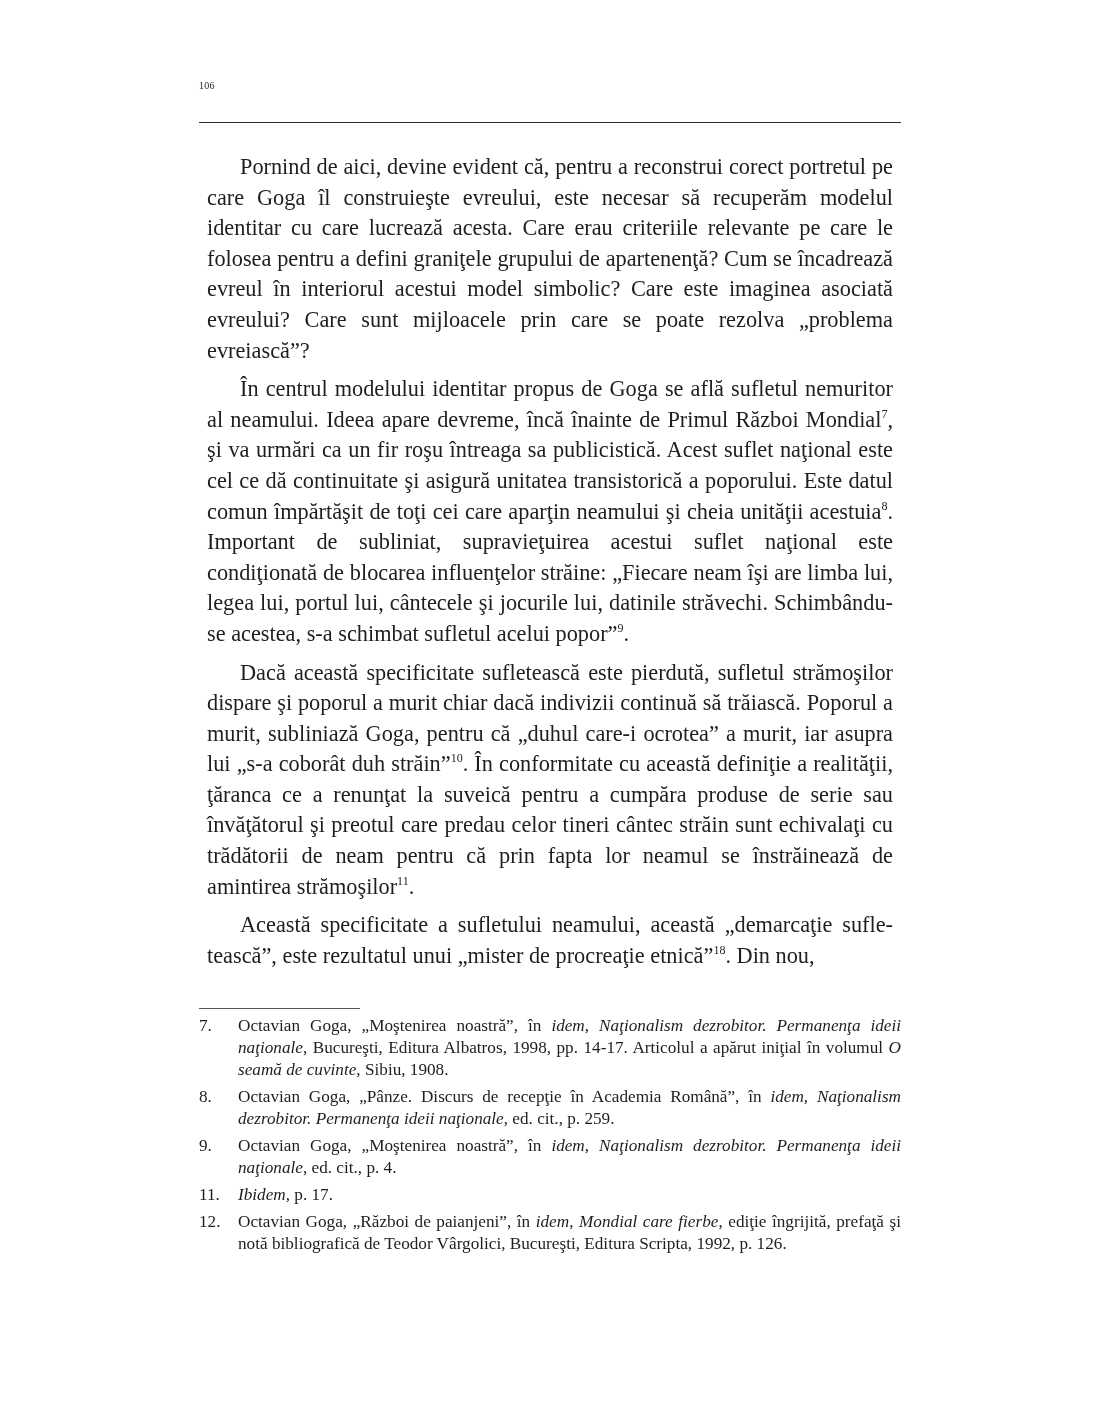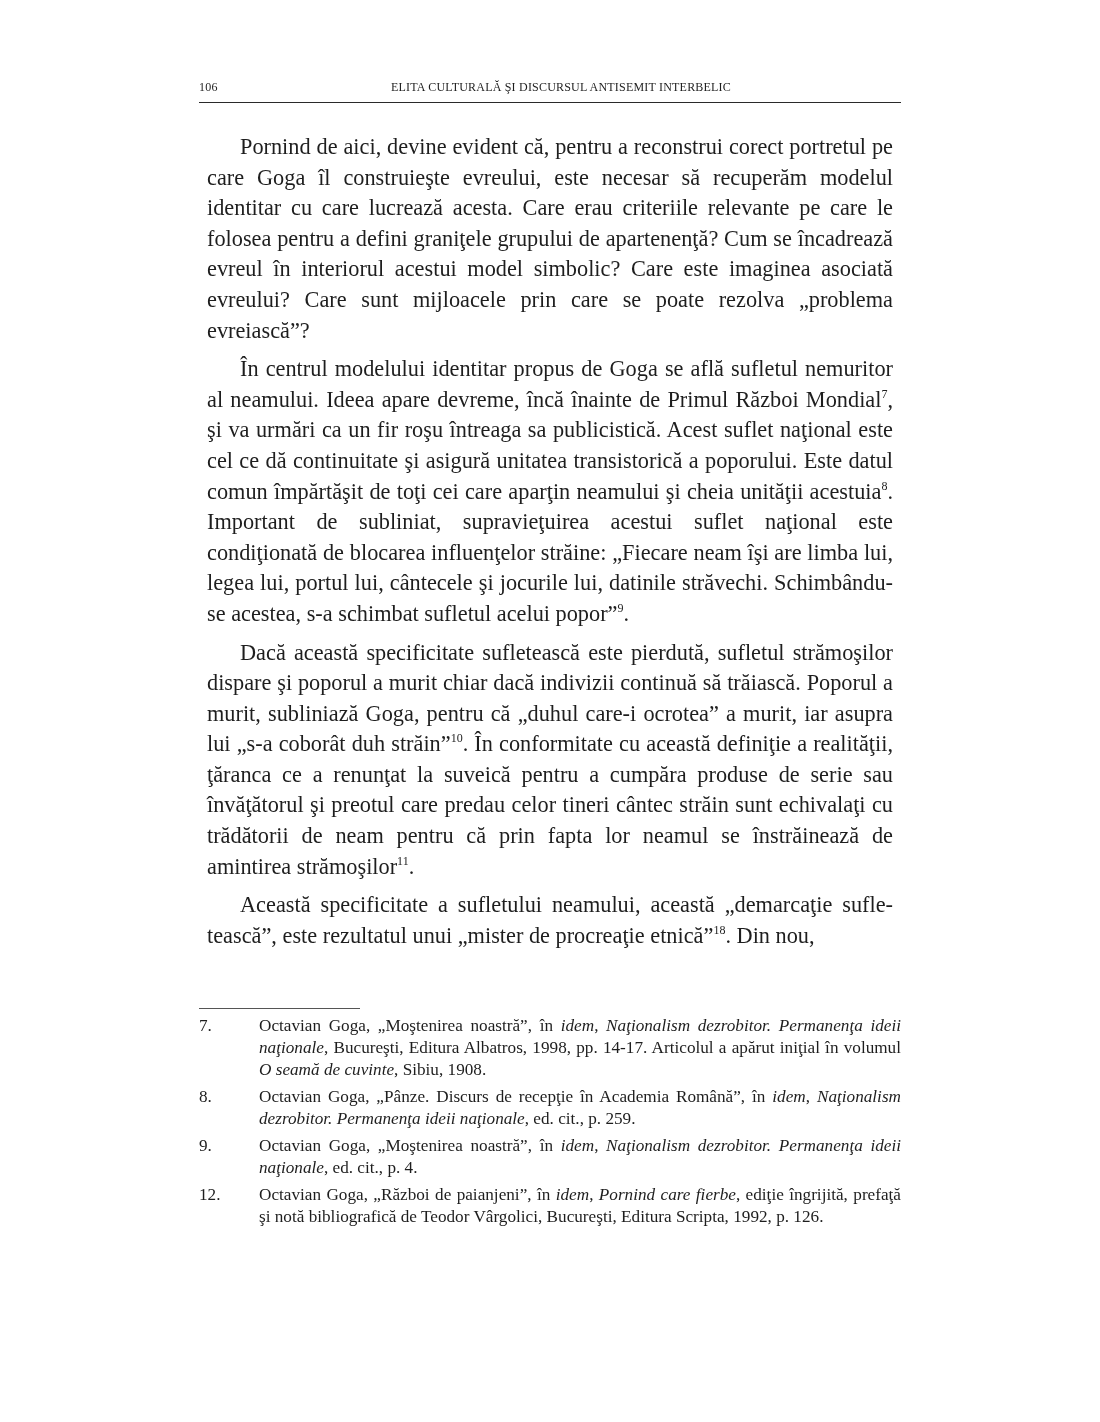--- a/index.html
+++ b/index.html
@@ -4,22 +4,22 @@
   <style>
     html, body { margin: 0; padding: 0; background: #ffffff; }
     body { width: 1100px; height: 1422px; position: relative; overflow: hidden; }
     .page {
       position: absolute; left: 199px; top: 80px; width: 702px;
       font-family: "Liberation Serif", "DejaVu Serif", serif;
       color: #1e1e1e;
     }
     .running-head {
       display: flex; align-items: baseline;
-      font-size: 12px; letter-spacing: 0.2px;
-      padding-bottom: 0;
+      font-size: 10px; letter-spacing: 0.2px;
+      padding-bottom: 20px;
       border-bottom: 1.4px solid #2a2a2a;
       height: 22px;
     }
     .page-number { width: 62px; }
     .running-title { flex: 1; text-align: center; padding-right: 40px; text-transform: uppercase; }
     .body-text {
       margin-top: 29px;
       font-size: 22.3px; line-height: 30.6px;
       text-align: justify;
       hyphens: manual;
@@ -31,30 +31,29 @@
       border-top: 1.2px solid #555;
     }
     .footnotes {
       position: absolute; left: 199px; top: 1015px; width: 702px;
       font-family: "Liberation Serif", "DejaVu Serif", serif;
       color: #1e1e1e;
       font-size: 17.2px; line-height: 22.2px;
     }
     .fn { display: flex; margin-bottom: 4.5px; }
     .fn-num { width: 39px; flex: none; }
-    .fn-text { flex: 1; text-align: justify; margin-left: 21px; }
+    .fn-text { flex: 1; text-align: justify; }
     .fn-text i { font-style: italic; }
   </style>
 </head>
 <body>
 
 <div class="page">
   <div class="running-head">
     <span class="page-number">106</span>
-    <span class="running-title">ELITA CULTURALĂ ŞI DISCURSUL ANTISEMIT INTERBELIC</span>
   </div>
 
   <div class="body-text">
     <p>
       <span>Pornind de aici, devine evident că, pentru a reconstrui corect portretul pe care Goga îl construieşte evreului, este necesar să recuperăm modelul identitar cu care lucrează acesta. Care erau criteriile relevante pe care le folosea pentru a defini graniţele grupului de apartenenţă? Cum se încadrează evreul în interiorul acestui model simbolic? Care este ima­ginea asociată evreului? Care sunt mijloacele prin care se poate rezolva „problema evreiască”?</span>
     </p>
     <p>
       <span>În centrul modelului identitar propus de Goga se află sufletul nemu­ritor al neamului. Ideea apare devreme, încă înainte de Primul Război Mondial</span><sup>7</sup><span>, şi va urmări ca un fir roşu întreaga sa publicistică. Acest suflet naţional este cel ce dă continuitate şi asigură unitatea transistorică a poporului. Este datul comun împărtăşit de toţi cei care aparţin nea­mului şi cheia unităţii acestuia</span><sup>8</sup><span>. Important de subliniat, supravieţuirea acestui suflet naţional este condiţionată de blocarea influenţelor străine: „Fiecare neam îşi are limba lui, legea lui, portul lui, cântecele şi jocurile lui, datinile străvechi. Schimbându-se acestea, s-a schimbat sufletul acelui popor”</span><sup>9</sup><span>.</span>
     </p>
     <p>
@@ -75,16 +74,20 @@
   </div>
   <div class="fn">
     <span class="fn-num">8.</span>
     <span class="fn-text"><span>Octavian Goga, „Pânze. Discurs de recepţie în Academia Română”, în </span><i>idem</i><span>, </span><i>Naţionalism dezrobitor. Permanenţa ideii naţionale</i><span>, ed. cit., p. 259.</span></span>
   </div>
   <div class="fn">
     <span class="fn-num">9.</span>
     <span class="fn-text"><span>Octavian Goga, „Moştenirea noastră”, în </span><i>idem</i><span>, </span><i>Naţionalism dezrobitor. Perma­nenţa ideii naţionale</i><span>, ed. cit., p. 4.</span></span>
   </div>
   <div class="fn">
+    <span class="fn-num">11.</span>
+    <span class="fn-text"><i>Ibidem</i><span>, p. 17.</span></span>
+  </div>
+  <div class="fn">
     <span class="fn-num">12.</span>
-    <span class="fn-text"><span>Octavian Goga, „Război de paianjeni”, în </span><i>idem</i><span>, </span><i>Pornind care fierbe</i><span>, ediţie îngri­jită, prefaţă şi notă bibliografică de Teodor Vârgolici, Bucureşti, Editura Scripta, 1992, p. 126.</span></span>
+    <span class="fn-text"><span>Octavian Goga, „Război de paianjeni”, în </span><i>idem</i><span>, </span><i>Mondial care fierbe</i><span>, ediţie îngri­jită, prefaţă şi notă bibliografică de Teodor Vârgolici, Bucureşti, Editura Scripta, 1992, p. 126.</span></span>
   </div>
 </div>
 
 </body></html>

